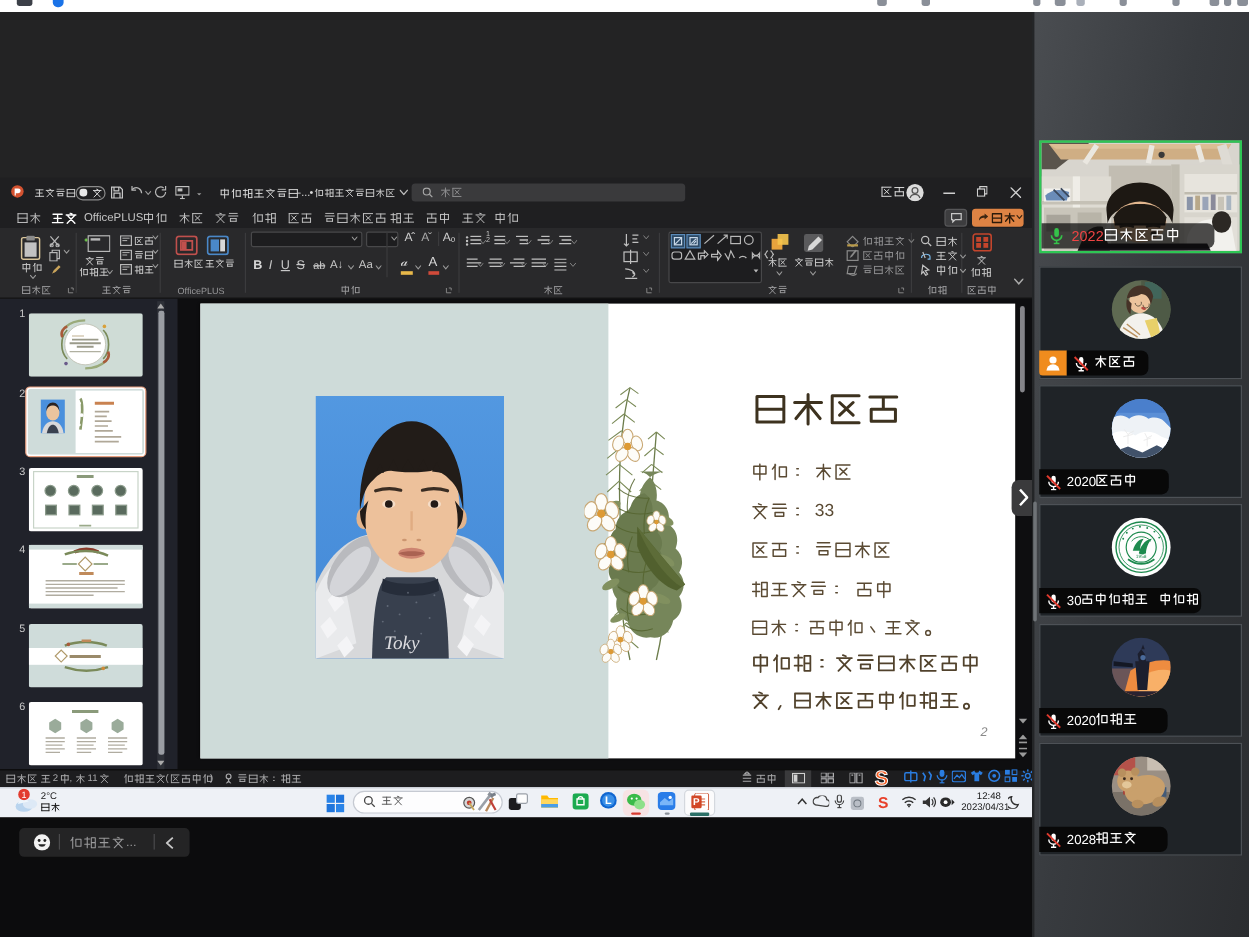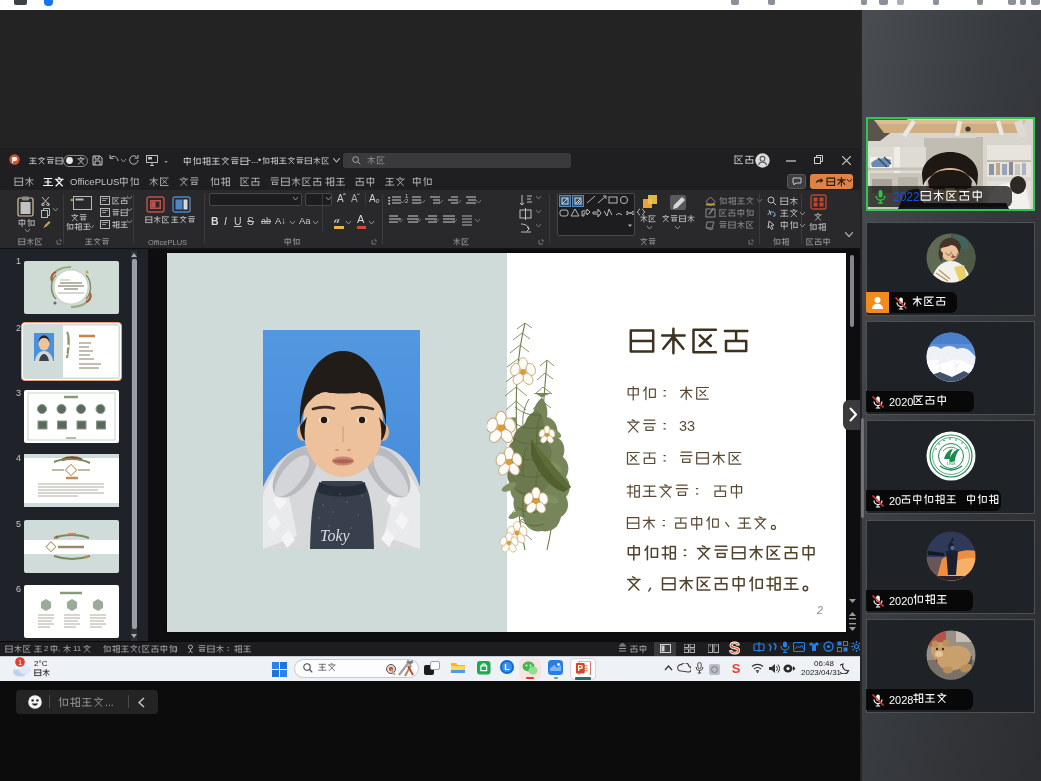--- a/index.html
+++ b/index.html
@@ -1042,21 +1042,21 @@
     </svg>
 <svg class="abs" style="left:768px;top:662.5px" width="12" height="11" viewBox="0 0 12 11">
       <path d="M1 4h2.5L7 1v9L3.5 7H1z" fill="#333"></path>
       <path d="M8.5 3a4 4 0 0 1 0 5M10 1.5a6.5 6.5 0 0 1 0 8" stroke="#333" fill="none"></path>
     </svg>
 <svg class="abs" style="left:783px;top:664px" width="13" height="9" viewBox="0 0 13 9">
       <ellipse cx="5" cy="4.5" rx="4.5" ry="4" fill="#2a2a2a"></ellipse>
       <circle cx="5" cy="4.5" r="1.6" fill="#fff"></circle>
       <path d="M10 2l2.5 2.5L10 7" fill="#2a2a2a"></path>
     </svg>
-<div class="abs" style="left:814px;top:658.5px;font-size:8px;color:#1a1a1a;white-space:nowrap;">06:48</div>
+<div class="abs" style="left:814px;top:658.5px;font-size:8px;color:#1a1a1a;white-space:nowrap;">12:48</div>
 <div class="abs" style="left:801px;top:668px;font-size:8px;color:#1a1a1a;white-space:nowrap;">2023/04/31</div>
 <svg class="abs" style="left:840px;top:662px" width="11" height="12" viewBox="0 0 11 12">
       <path d="M8.5 8.5A4.8 4.8 0 0 1 3 2a5 5 0 1 0 5.5 6.5z" fill="none" stroke="#333" stroke-width="1.2"></path>
     </svg>
 <div class="abs" style="left:0px;top:681px;width:860px;height:100px;background:#0c0c0d"></div>
 <div class="abs" style="left:16px;top:690px;width:142px;height:24px;background:#242425;border-radius:4px"></div>
 <svg class="abs" style="left:28px;top:695px" width="14" height="14">
       <circle cx="7" cy="7" r="6.8" fill="#f2f2f2"></circle>
       <circle cx="4.6" cy="5.4" r="1.2" fill="#222"></circle>
       <circle cx="9.4" cy="5.4" r="1.2" fill="#222"></circle>
@@ -1113,21 +1113,21 @@
 <path d="M65 70c4-1.4 8-1.4 12 0M87 70c4-1.4 8-1.4 12 0" stroke="#31241c" stroke-width="2.2" fill="none"></path>
 <ellipse cx="71" cy="76" rx="3.2" ry="2.2" fill="#2e2018"></ellipse>
 <ellipse cx="94" cy="76" rx="3.2" ry="2.2" fill="#2e2018"></ellipse>
 <path d="M34 84h104l3 6H30z" fill="#17151a"></path>
 </svg></div>
 <div class="abs" style="left:868px;top:186px;width:144px;height:21px;background:rgba(10,10,10,.72);border-radius:0 6px 0 0;border-radius:0 6px 6px 0;display:flex;align-items:center;padding-left:5px">
       <svg width="15" height="15" viewBox="0 0 14 14" style="flex:none;margin-right:5px">
         <rect x="5.2" y="1" width="3.6" height="7" rx="1.8" fill="#35c24a"></rect>
         <path d="M3 6.5a4 4 0 0 0 8 0M7 10.5V13M4.8 13h4.4" stroke="#35c24a" fill="none" stroke-width="1.3"></path>
       </svg>
-      <span style="font-size:12px;color:#1d4ed8">2022</span>
+      <span style="font-size:12px;color:#ef4444">2022</span>
       <svg style="vertical-align:middle" width="66" height="14" viewBox="0 0 66 14">
         <path d="M1.2 1.4L10.3 1.4M10.3 1.4L10.3 10.1M1.2 10.1L10.3 10.1M1.2 1.4L1.2 10.1M1.2 5.8L10.3 5.8M14.0 3.4L23.2 3.4M18.6 0.7L18.6 10.8M18.4 4.1L14.5 9.0M18.9 4.1L22.8 9.0M26.9 1.2L36.1 1.2M26.9 1.2L26.9 10.3M26.9 10.3L36.1 10.3M29.4 3.4L34.0 7.8M34.0 3.4L29.4 7.8M39.8 1.6L49.0 1.6M44.4 1.6L44.4 5.8M40.2 5.8L48.5 5.8M40.2 5.8L40.2 9.9M48.5 5.8L48.5 9.9M40.2 9.9L48.5 9.9M53.2 2.1L61.3 2.1M61.3 2.1L61.3 7.1M53.2 7.1L61.3 7.1M53.2 2.1L53.2 7.1M57.3 0.5L57.3 11.0" stroke="#ffffff" stroke-width="1.05" fill="none" stroke-linecap="round"></path>
       </svg>
     </div>
 <div class="abs" style="left:866px;top:222px;width:169px;height:94px;background:#1f2327;border:1px solid #4d5156">
       <svg style="position:absolute;left:59px;top:10px" width="50" height="50" viewBox="0 0 50 50">
         <defs>
           <clipPath id="c2">
             <circle cx="25" cy="25" r="24.5"></circle>
           </clipPath>
@@ -1219,21 +1219,21 @@
           <text x="25" y="34" font-size="4" fill="#1d8a4e" text-anchor="middle">1958</text>
         </g>
       </svg>
     </div>
 <div class="abs" style="left:866px;top:490px;width:135px;height:21px;background:rgba(5,5,5,.9);border-radius:0 6px 0 0;border-radius:0 6px 6px 0;display:flex;align-items:center;padding-left:5px">
       <svg width="14" height="14" viewBox="0 0 14 14" style="flex:none;margin-right:4px">
         <rect x="5.2" y="1.5" width="3.6" height="6.5" rx="1.8" fill="#fff"></rect>
         <path d="M3 6.5a4 4 0 0 0 8 0M7 10.5V13M4.8 13h4.4" stroke="#fff" fill="none" stroke-width="1.2"></path>
         <path d="M1.5 1.5L12.5 12.5" stroke="#e03a2e" stroke-width="1.6"></path>
       </svg>
-      <span style="font-size:11px;color:#fff">20</span>
+      <span style="font-size:11px;color:#fff">30</span>
       <svg style="vertical-align:middle" width="60" height="13" viewBox="0 0 60 13">
         <path d="M1.1 1.5L9.5 1.5M5.2 1.5L5.2 5.2M1.5 5.2L9.0 5.2M1.5 5.2L1.5 9.0M9.0 5.2L9.0 9.0M1.5 9.0L9.0 9.0M13.3 1.9L20.7 1.9M20.7 1.9L20.7 6.5M13.3 6.5L20.7 6.5M13.3 1.9L13.3 6.5M17.0 0.4L17.0 10.1M26.1 0.6L26.1 9.9M24.6 3.6L26.5 1.1M28.8 2.3L33.0 2.3M28.8 2.3L28.8 8.2M33.0 2.3L33.0 8.2M28.8 8.2L33.0 8.2M36.1 2.1L40.3 2.1M38.2 0.6L38.2 9.5M36.1 6.5L40.3 6.5M41.6 1.1L44.9 1.1M41.6 1.1L41.6 9.5M44.9 1.1L44.9 9.5M41.6 9.5L44.9 9.5M41.6 5.2L44.9 5.2M48.3 1.6L56.3 1.6M49.1 5.2L55.4 5.2M47.6 8.9L57.0 8.9M52.3 1.6L52.3 8.9" stroke="#ffffff" stroke-width="1.05" fill="none" stroke-linecap="round"></path>
       </svg>
       <span style="width:7px"></span>
       <svg style="vertical-align:middle" width="37" height="13" viewBox="0 0 37 13">
         <path d="M1.6 1.9L8.9 1.9M8.9 1.9L8.9 6.5M1.6 6.5L8.9 6.5M1.6 1.9L1.6 6.5M5.2 0.4L5.2 10.1M14.4 0.6L14.4 9.9M12.8 3.6L14.7 1.1M17.0 2.3L21.2 2.3M17.0 2.3L17.0 8.2M21.2 2.3L21.2 8.2M17.0 8.2L21.2 8.2M24.4 2.1L28.6 2.1M26.5 0.6L26.5 9.5M24.4 6.5L28.6 6.5M29.8 1.1L33.2 1.1M29.8 1.1L29.8 9.5M33.2 1.1L33.2 9.5M29.8 9.5L33.2 9.5M29.8 5.2L33.2 5.2" stroke="#ffffff" stroke-width="1.05" fill="none" stroke-linecap="round"></path>
       </svg>
     </div>
 <div class="abs" style="left:866px;top:520px;width:169px;height:94px;background:#1f2327;border:1px solid #4d5156">
       <svg style="position:absolute;left:59px;top:10px" width="50" height="50" viewBox="0 0 50 50">

